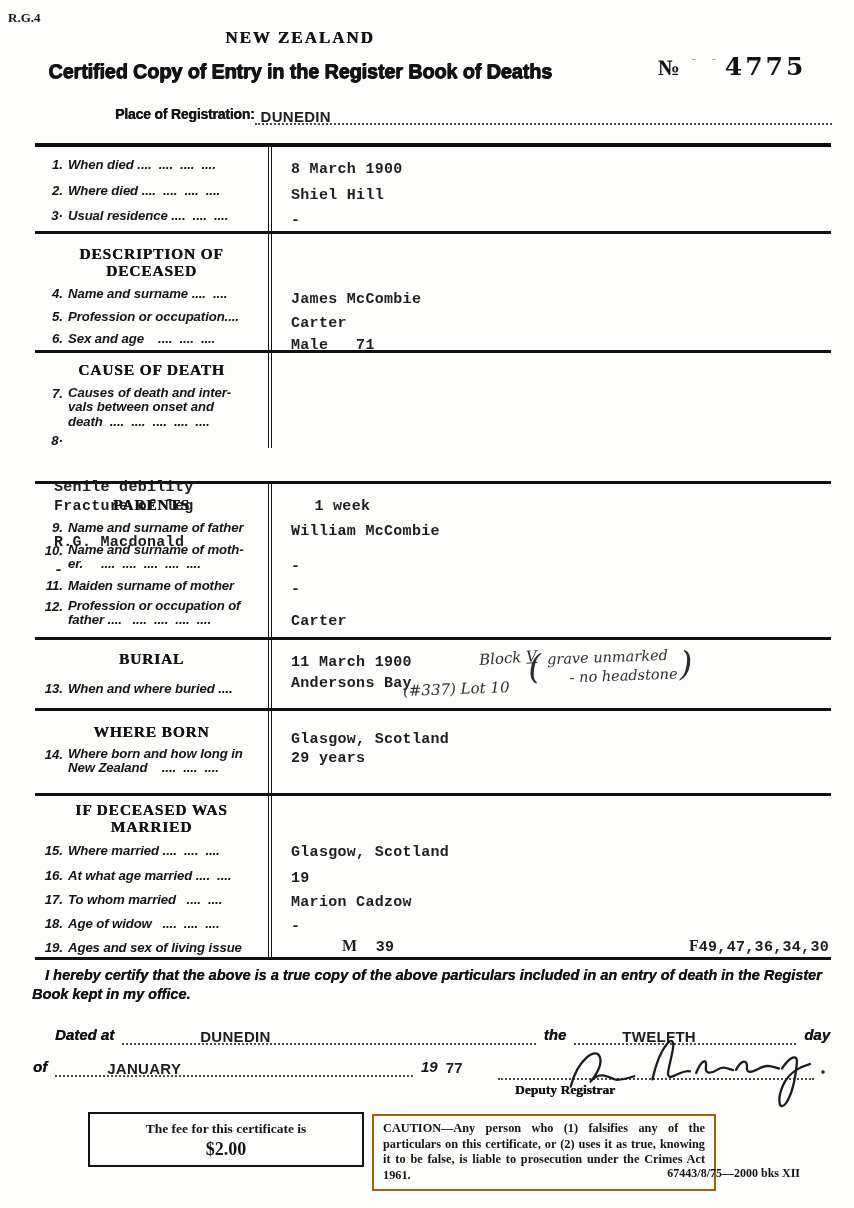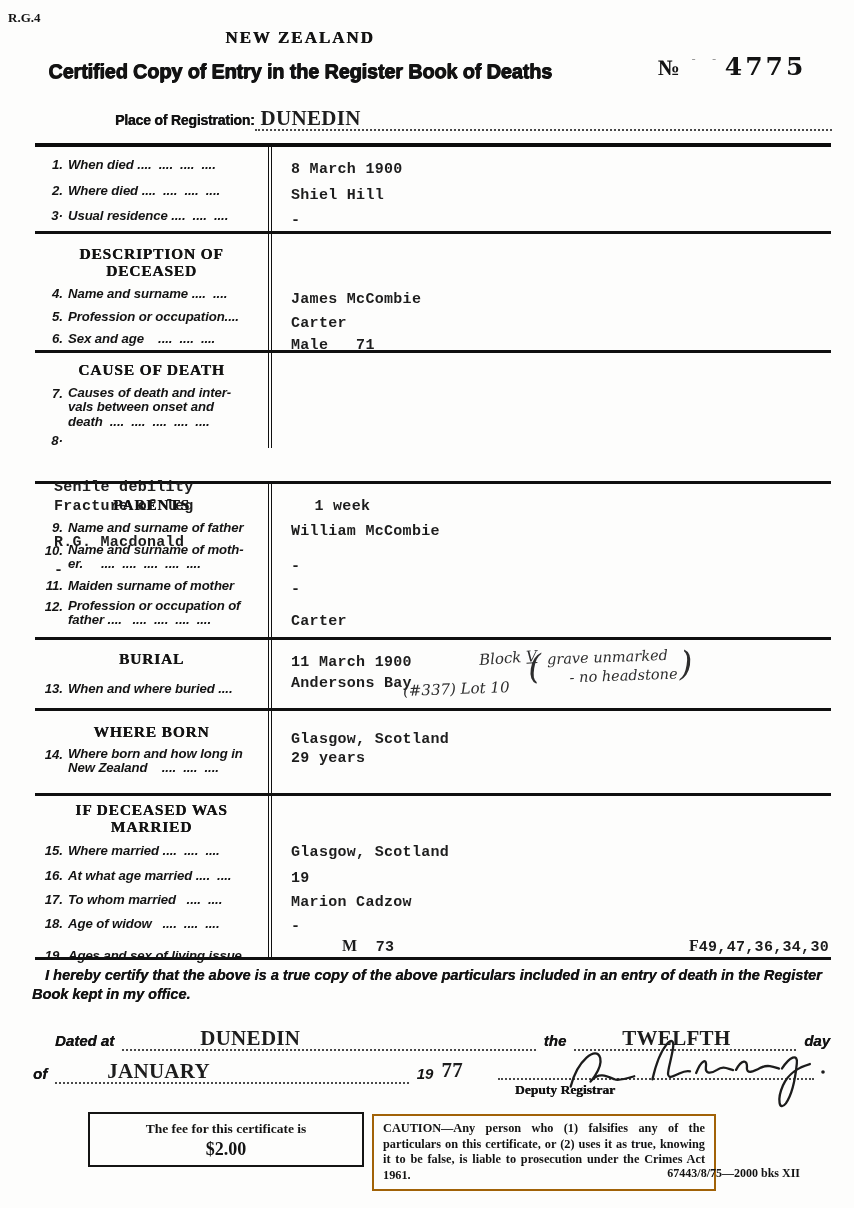--- a/index.html
+++ b/index.html
@@ -18,21 +18,21 @@
   .certno .no-sym{font:700 22px "Liberation Serif",serif;}
   .certno .pencil{font:400 12px "DejaVu Sans Mono",monospace;color:#9b9b9b;
                   letter-spacing:3px;margin:0 4px 8px 10px;align-self:flex-start;}
   .certno .no-val{font:700 25px "DejaVu Serif",serif;letter-spacing:3px;}
 
   .place-row{position:absolute;left:115px;top:106px;right:22px;display:flex;align-items:flex-end;}
   .place-label{font:700 14px "Liberation Sans",sans-serif;letter-spacing:-.2px;
                text-shadow:.4px 0 0 currentColor;padding-bottom:3px;white-space:nowrap;}
   .dotfill{flex:1;border-bottom:2px dotted #4a4a4a;display:flex;align-items:flex-end;}
 
-  .mono{font-family:Liberation Serif, serif;font-weight:700;font-size:21px;
+  .mono{font-family:Liberation Sans, sans-serif;font-weight:700;font-size:15px;
         letter-spacing:.3px;color:#1d1d1d;white-space:pre-wrap;}
 
   
   .regtable{position:absolute;left:35px;top:143px;width:796px;}
   .sec{display:flex;border-top:3.5px solid #101010;box-sizing:border-box;}
   .sec.first{border-top:4px solid #0c0c0c;}
   .regtable{border-bottom:3.5px solid #101010;}
   .lcell{width:237px;min-width:237px;border-right:4px double #101010;box-sizing:border-box;}
   .vcell{flex:1;position:relative;}
   .lhead{font:600 15.5px "Liberation Serif",serif;letter-spacing:.8px;text-align:center;
@@ -256,31 +256,31 @@
           <span class="lbl">At what age married ....  ....</span>
         </div>
         <div class="lrow" style="margin-top:9px;">
           <span class="num">17.</span>
           <span class="lbl">To whom married   ....  ....</span>
         </div>
         <div class="lrow" style="margin-top:9px;">
           <span class="num">18.</span>
           <span class="lbl">Age of widow   ....  ....  ....</span>
         </div>
-        <div class="lrow" style="margin-top:17px;align-items:flex-end;">
+        <div class="lrow" style="margin-top:9px;align-items:flex-end;">
           <span class="num">19.</span>
           <span class="lbl">Ages and sex of living issue</span>
         </div>
       </div>
       <div class="vcell">
         <span class="tv" style="top:44px;">Glasgow, Scotland</span>
         <span class="tv" style="top:70px;">19</span>
         <span class="tv" style="top:94px;">Marion Cadzow</span>
         <span class="tv" style="top:118px;">-</span>
-        <span class="tv" style="top:139px;left:70px;"><span class="issue-m-label">M</span>&nbsp;&nbsp;<span>73</span></span>
+        <span class="tv" style="top:139px;left:70px;"><span class="issue-m-label">M</span>&nbsp;&nbsp;<span>39</span></span>
         <span class="tv" style="top:139px;left:auto;right:2px;"><span class="issue-f-label">F</span><span>49,47,36,34,30</span></span>
       </div>
     </div>
 
   </div>
 
   <div class="certify">I hereby certify that the above is a true copy of the above particulars included in an entry of death in the Register Book kept in my office.</div>
 
   <div class="dated-row">
     <span class="flabel">Dated at</span>

